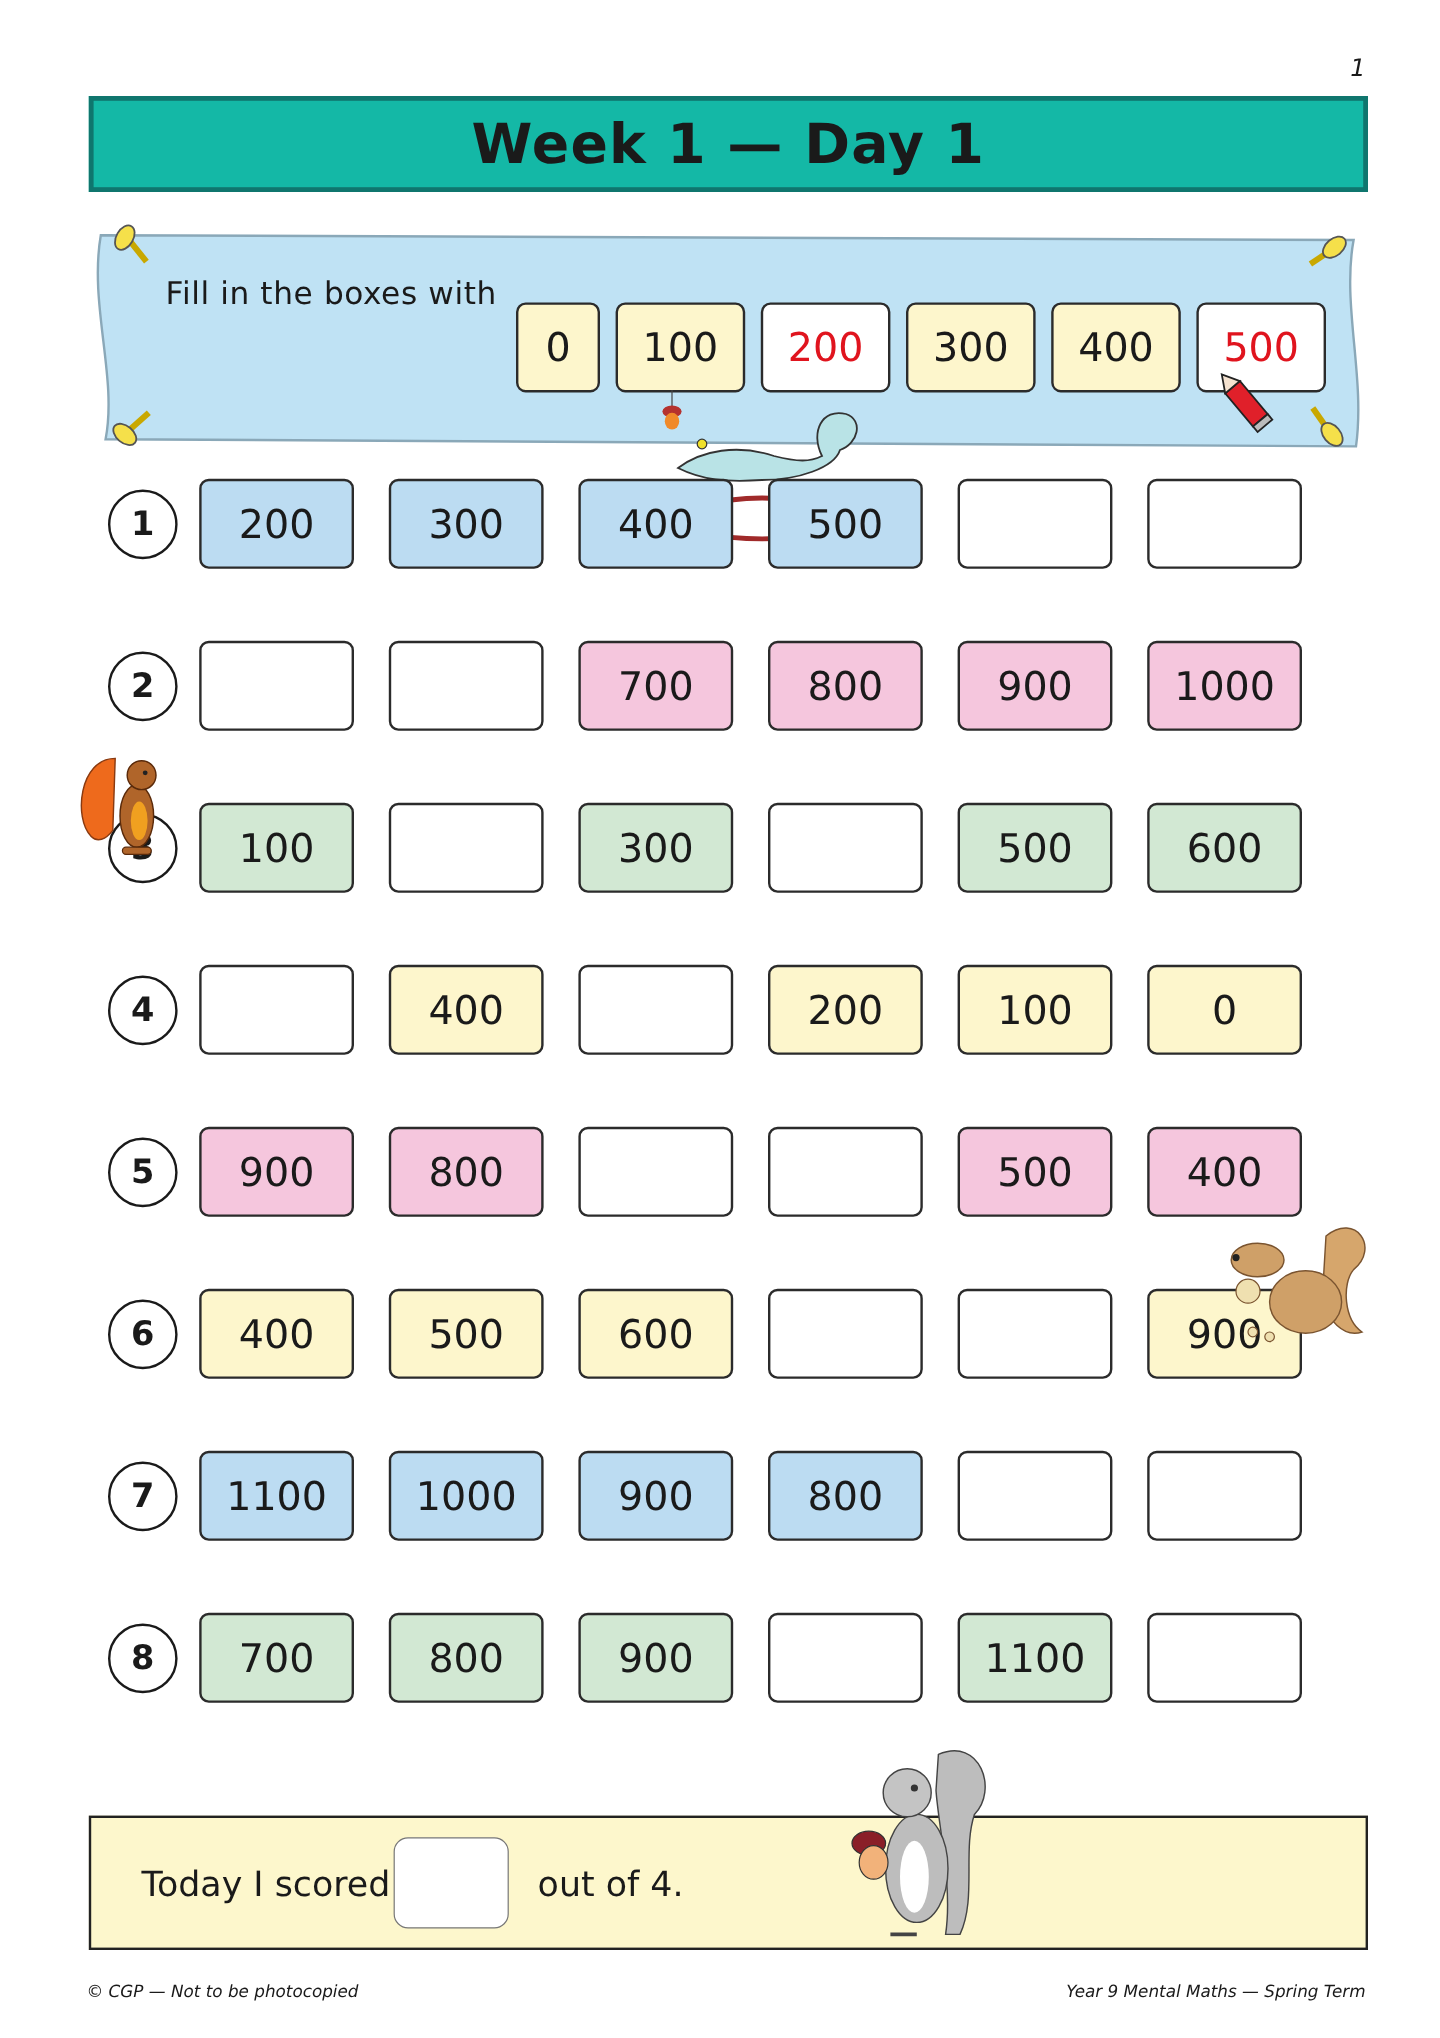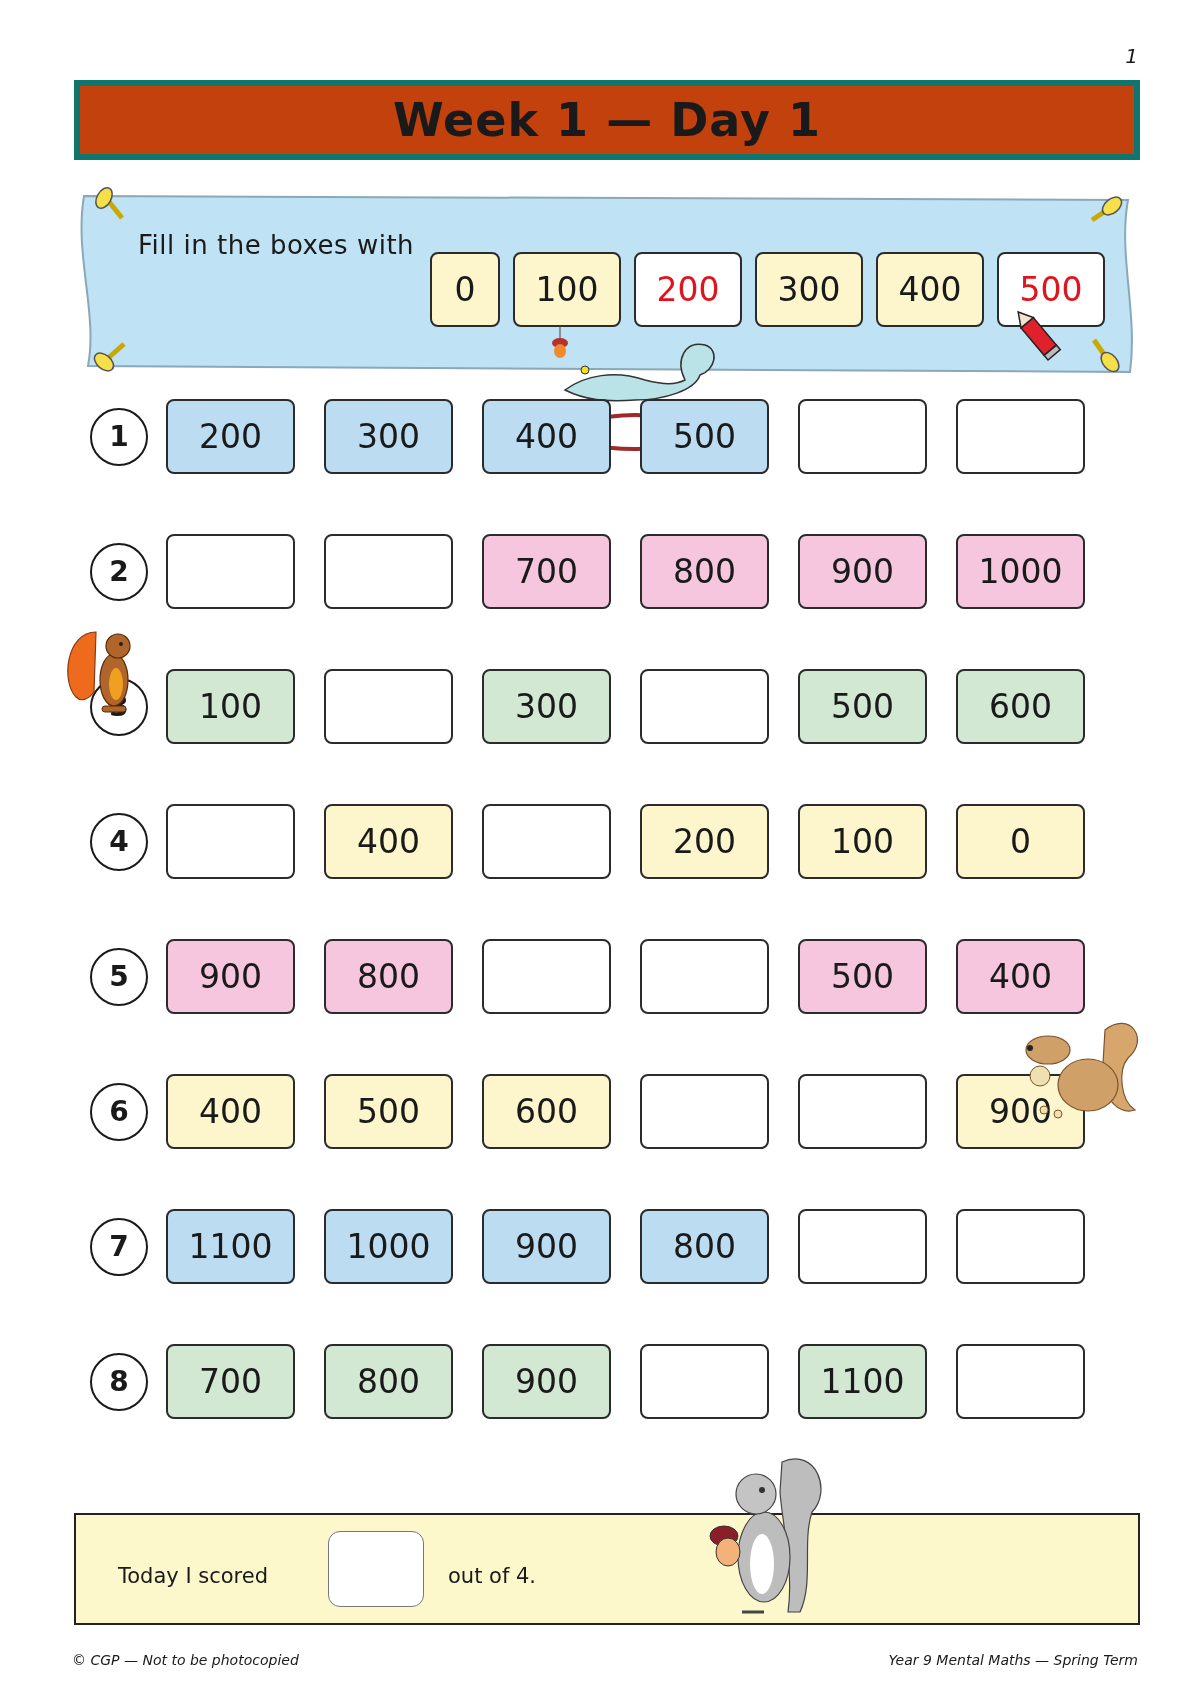--- a/index.html
+++ b/index.html
@@ -1,20 +1,20 @@
 <!DOCTYPE html>
 <html><head>
 <meta charset="utf-8">
 <style>
   html, body { margin:0; padding:0; background:#ffffff; }
   body { width:1200px; height:1698px; position:relative; overflow:hidden;
          font-family:"DejaVu Sans", sans-serif; color:#1a1a1a; }
   .page-number { position:absolute; top:44px; right:62px; font-style:italic; font-size:20px; }
   .title-bar { position:absolute; left:74px; top:80px; width:1066px; height:80px;
-               background:#c2410c; border:6px solid #0f766e; box-sizing:border-box;
+               background:#14b8a6; border:4px solid #0f766e; box-sizing:border-box;
                display:flex; align-items:center; justify-content:center; }
   .title-bar span { font-family:"DejaVu Sans", sans-serif; font-weight:bold; font-size:46px; letter-spacing:1px; }
   .banner { position:absolute; left:78px; top:194px; width:1060px; height:180px; }
   .banner svg.bg { position:absolute; left:0; top:0; }
   .instructions { position:absolute; left:138px; top:222px; font-size:26px; line-height:46px; letter-spacing:0.5px; }
   .example-row { position:absolute; left:430px; top:252px; display:flex; gap:13px; }
   .box { width:108px; height:75px; border:2px solid #2b2b2b; border-radius:8px; box-sizing:border-box;
          display:flex; align-items:center; justify-content:center; font-size:33px; }
   .ex-box { width:108px; height:75px; }
   .filled-yellow { background:#fdf6cc; }
@@ -25,21 +25,21 @@
   .q-num { width:58px; height:58px; border:2px solid #1a1a1a; border-radius:50%; box-sizing:border-box;
            display:flex; align-items:center; justify-content:center; font-weight:bold; font-size:28px; background:#fff; margin-right:18px; }
   .cells { display:flex; gap:29px; }
   .cell { width:129px; height:75px; }
   .blue { background:#bcdcf2; }
   .pink { background:#f5c6dd; }
   .green { background:#d2e8d3; }
   .yellow { background:#fdf6cc; }
   .score-bar { position:absolute; left:74px; top:1513px; width:1066px; height:112px; background:#fdf7cc;
                border:2px solid #222; box-sizing:border-box; }
-  .score-text { position:absolute; top:49px; font-size:21px;text-align:right; }
+  .score-text { position:absolute; top:38px; font-size:29px;text-align:right; }
   .score-box { position:absolute; left:252px; top:16px; width:96px; height:76px; background:#fff;
                border:1.5px solid #777; border-radius:12px; box-sizing:border-box; }
   .footer { position:absolute; top:1652px; font-style:italic; font-size:14px; }
   .deco { position:absolute; }
 </style>
 </head>
 <body>
 
 <div class="page-number">1</div>
 

